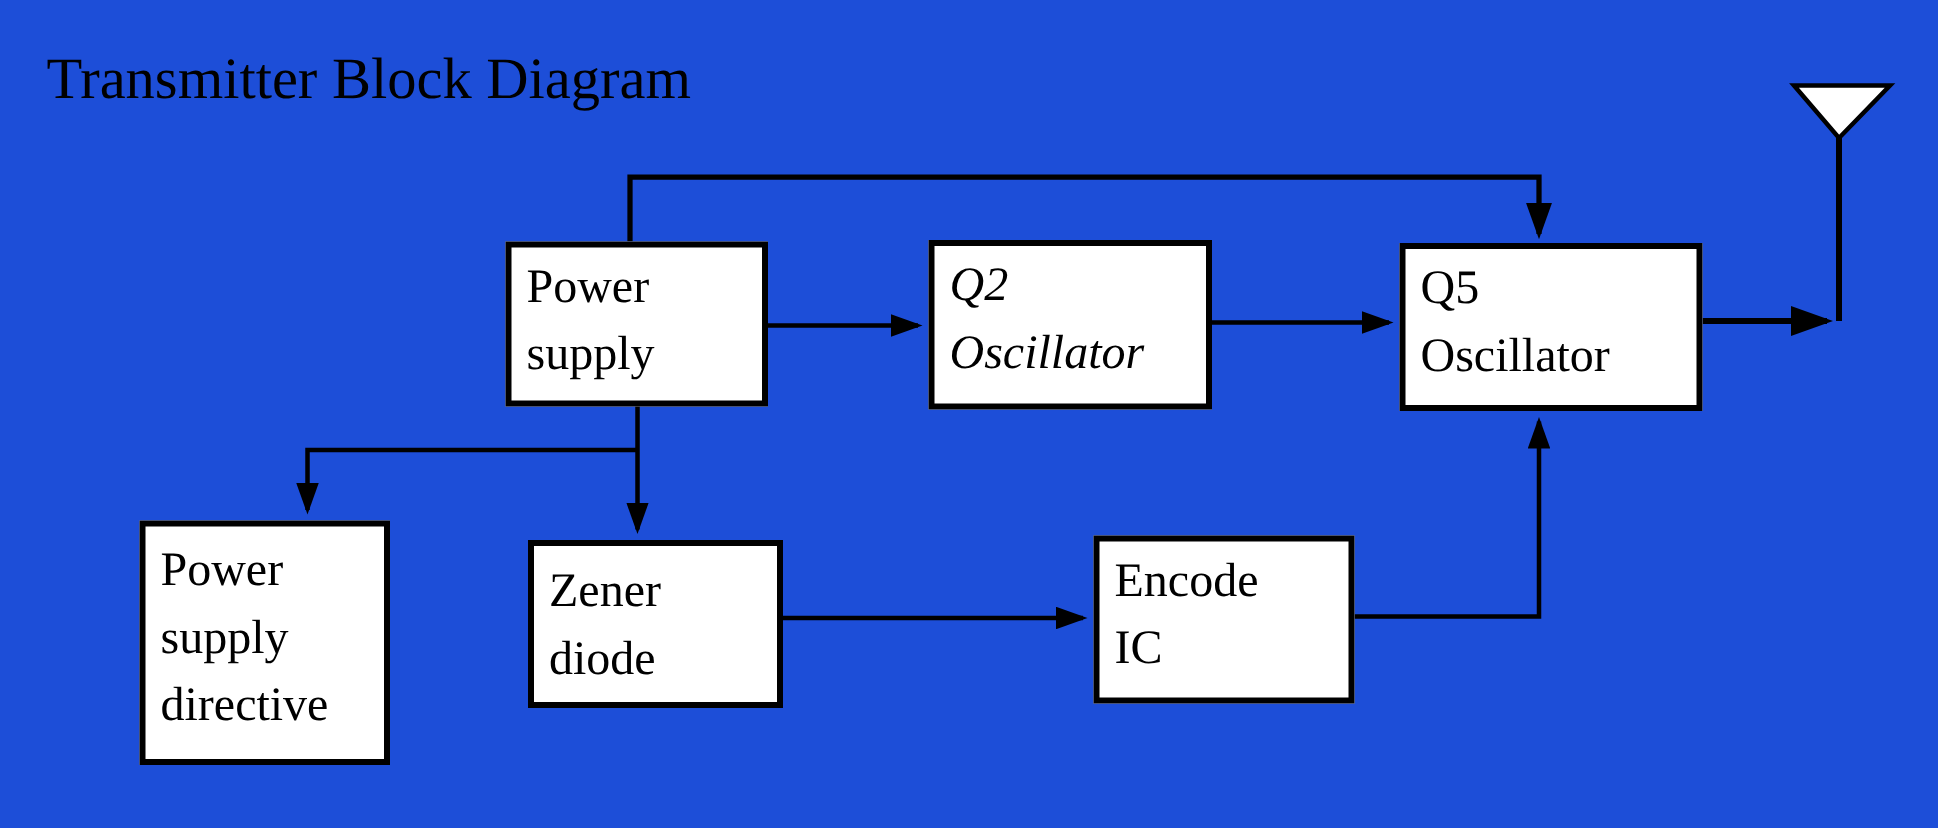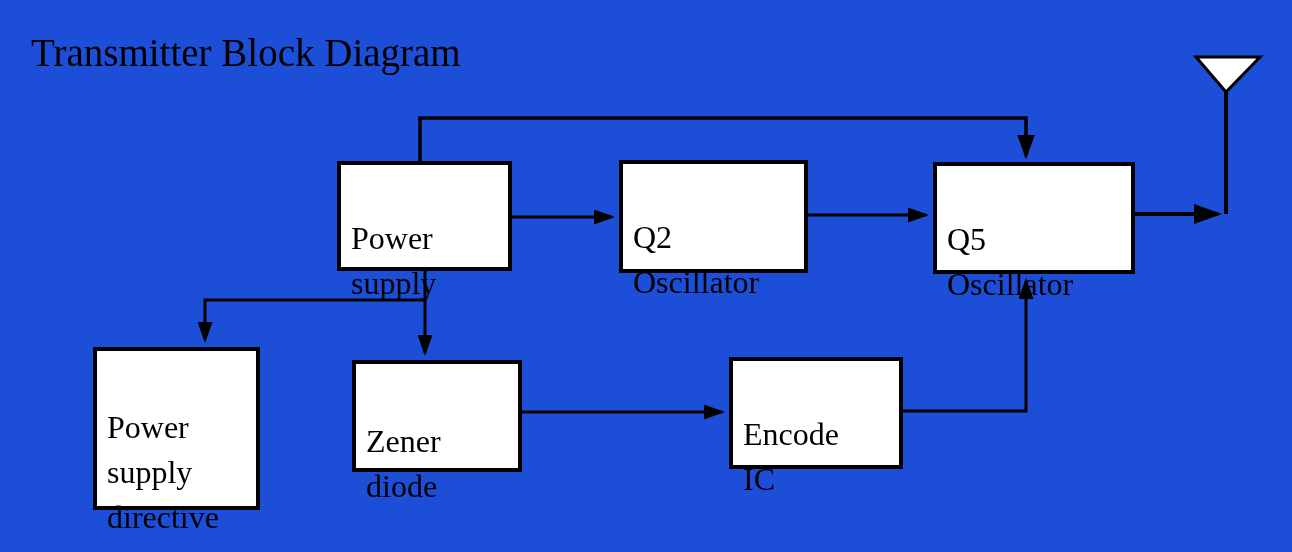--- a/index.html
+++ b/index.html
@@ -33,24 +33,23 @@
     box-sizing: border-box;
     border: 4px solid #000000;
     background: #ffffff;
   }
   .block .label {
     display: block;
     white-space: pre-line;
     font-size: 32px;
     line-height: 45px;
     padding: 3px 20px 0 10px;
-    margin-top: 48px;
   }
   .b-power-supply            { left: 337px; top: 161px; width: 175px; height: 110px; }
-  .b-q2-oscillator           { left: 619px; top: 160px; width: 189px; height: 113px; }
+  .b-q2-oscillator           { left: 619px; top: 160px; width: 189px; height: 113px; font-style: italic; }
   .b-q5-amplifier            { left: 933px; top: 162px; width: 202px; height: 112px; }
   .b-power-supply-directive  { left:  93px; top: 347px; width: 167px; height: 163px; }
   .b-power-supply-directive .label { padding-top: 6px; }
   .b-zener-diode             { left: 352px; top: 360px; width: 170px; height: 112px; }
   .b-zener-diode .label      { padding-top: 7px; }
   .b-encode-ic               { left: 729px; top: 357px; width: 174px; height: 112px; }
 </style>
 </head>
 <body>
 

